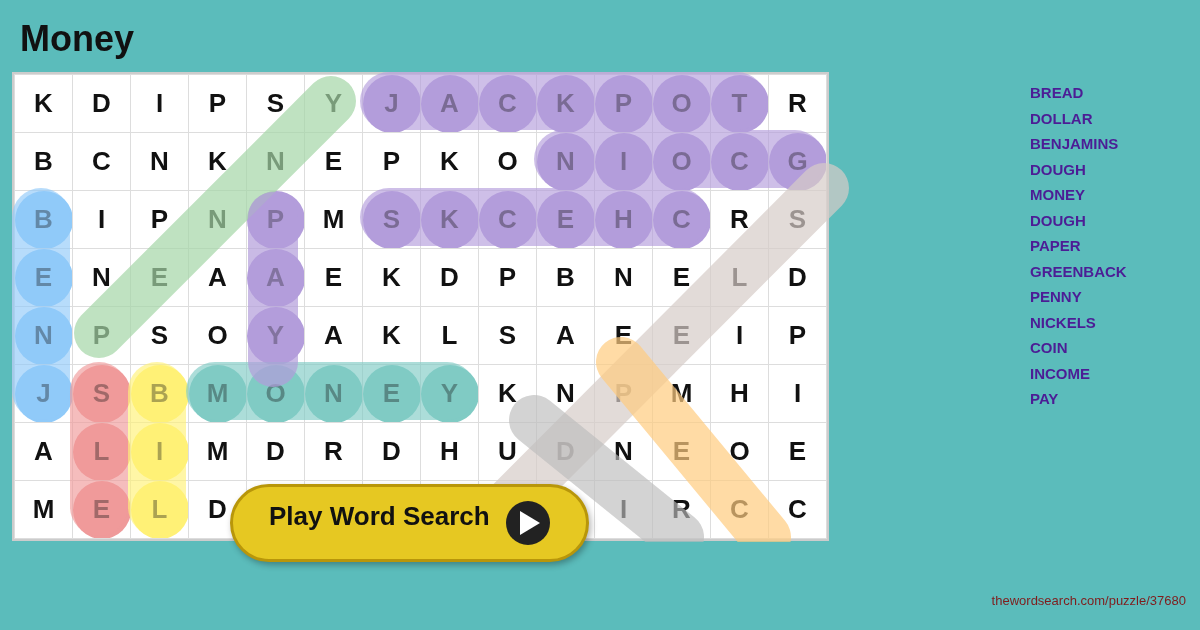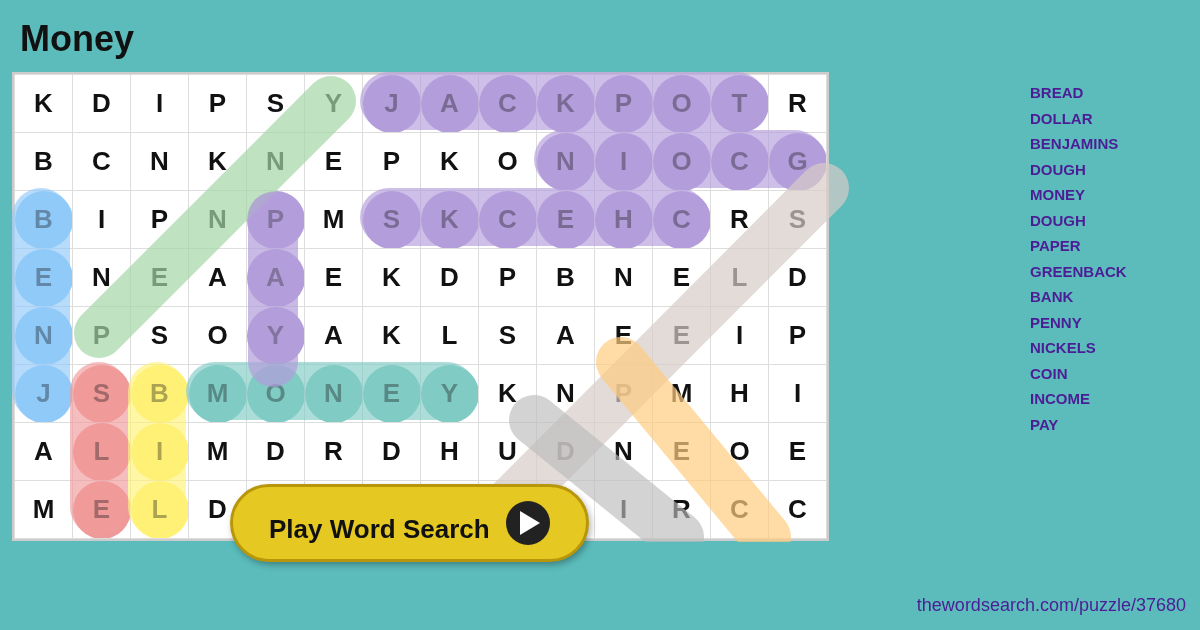--- a/index.html
+++ b/index.html
@@ -85,21 +85,21 @@
 
     .play-btn {
       background: #e6c822;
       border: 3px solid #b8960a;
       border-radius: 40px;
       padding: 14px 36px;
       font-size: 26px;
       font-weight: bold;
       color: #111;
       display: flex;
-      align-items: flex-end;
+      align-items: flex-start;
       gap: 16px;
       cursor: pointer;
       box-shadow: 2px 3px 6px rgba(0,0,0,0.3);
     }
 
     .play-icon {
       width: 44px;
       height: 44px;
       background: #222;
       border-radius: 50%;
@@ -113,24 +113,24 @@
       height: 0;
       border-top: 12px solid transparent;
       border-bottom: 12px solid transparent;
       border-left: 20px solid white;
       margin-left: 4px;
     }
 
     
     .url-text {
       position: absolute;
-      bottom: 14px;
+      bottom: 22px;
       right: 14px;
-      font-size: 18px;
-      color: #4c1d95;
+      font-size: 13px;
+      color: #7f1d1d;
     }
 
     
     .pill-overlay {
       position: absolute;
       border-radius: 30px;
       opacity: 0.65;
       pointer-events: none;
     }
   </style>
@@ -303,21 +303,20 @@
 
 <div class="word-list">
   <div>BREAD</div>
   <div>DOLLAR</div>
   <div>BENJAMINS</div>
   <div>DOUGH</div>
   <div>MONEY</div>
   <div>DOUGH</div>
   <div>PAPER</div>
   <div>GREENBACK</div>
-  <div>BANK</div>
   <div>PENNY</div>
   <div>NICKELS</div>
   <div>COIN</div>
   <div>INCOME</div>
   <div>PAY</div>
 </div>
 
 <div class="play-btn-container">
   <button class="play-btn">
     <span>Play Word Search</span>

